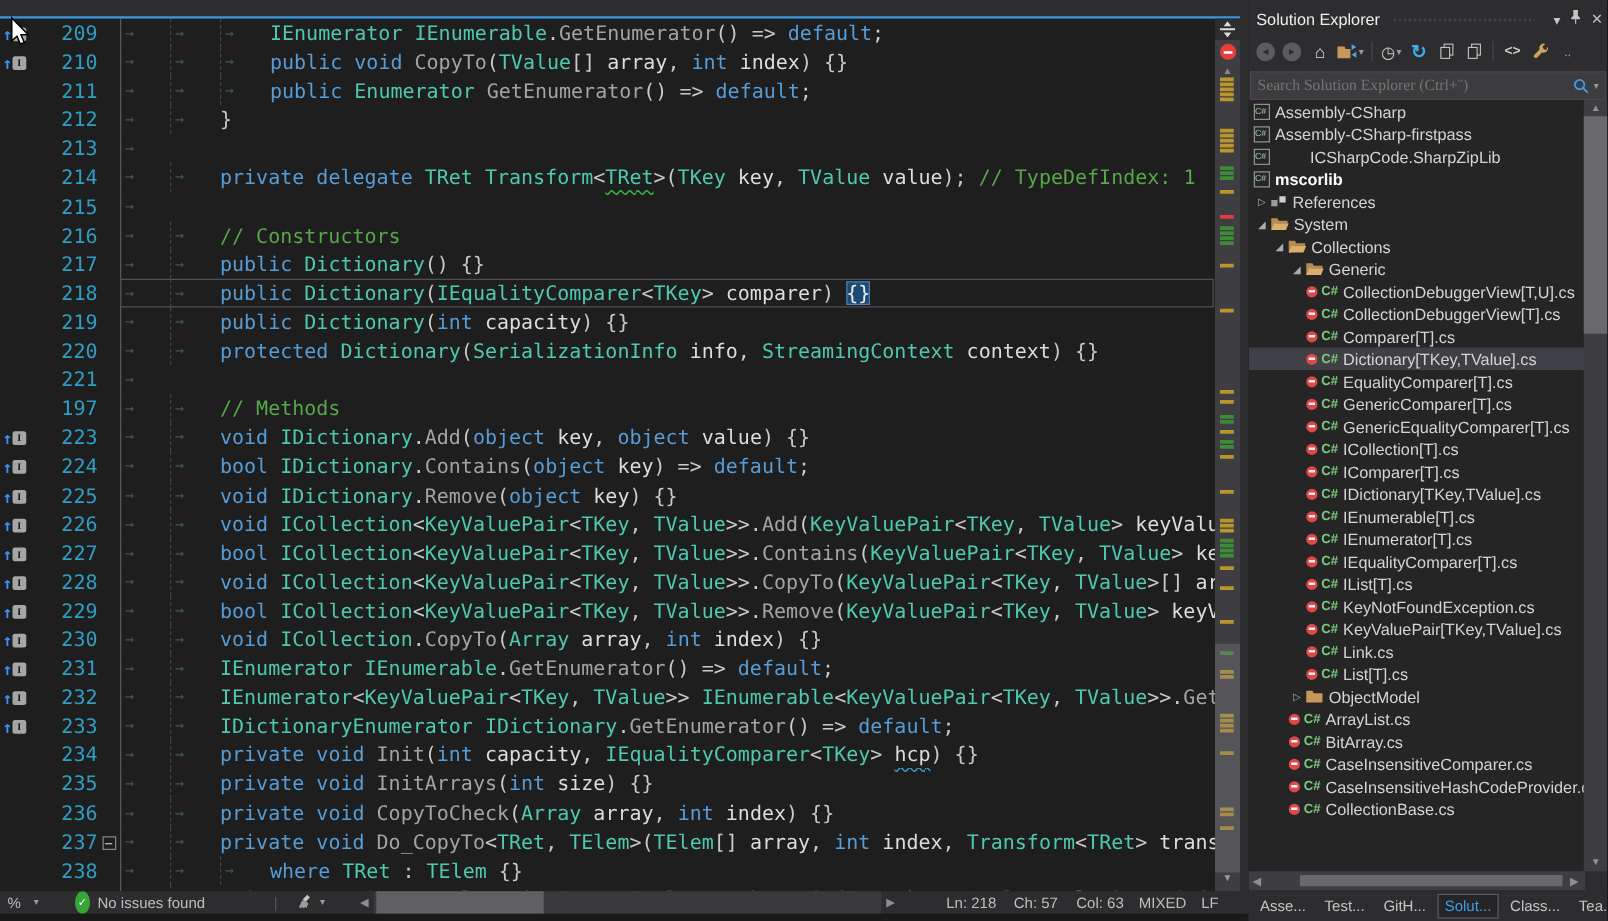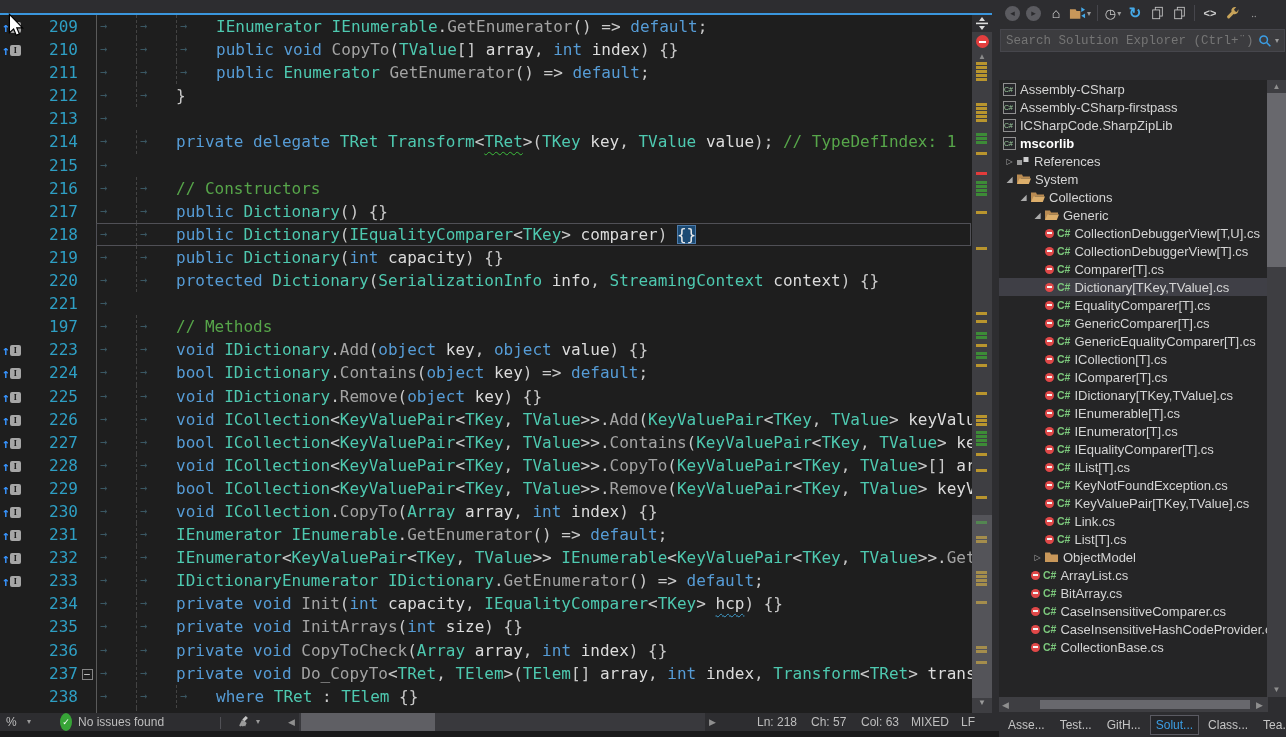--- a/index.html
+++ b/index.html
@@ -52,21 +52,21 @@
   #title-grip{flex:1;height:5px;margin:3px 8px 0 10px;
       background-image:radial-gradient(#47474D 1px,transparent 1.1px);background-size:4px 4px;}
   .tbar-ico{color:#C5C5C5;margin-left:7px;font-size:11px;}
   #panel-toolbar{display:flex;align-items:center;height:26px;padding-left:6px;}
   .tbi{display:inline-flex;align-items:center;justify-content:center;min-width:18px;height:18px;margin-right:4px;}
   .tbi.circle{width:15px;height:15px;min-width:15px;border-radius:50%;background:#5B5B60;color:#2A2A2D;font-size:9px;margin-right:6px;}
   .tbi .dd{color:#9B9B9B;font-size:8px;margin-left:1px;}
   .tsep{width:1px;height:16px;background:#46464C;margin:0 6px 0 2px;}
   #search-row{margin:3px 1px 0 1px;height:21px;background:#3C3C3F;border:1px solid #46464C;display:flex;align-items:center;}
   #search-input{flex:1;background:transparent;border:none;outline:none;color:#ffffff;font-size:12.5px;
-                font-family:Liberation Mono, monospace;padding:0 0 0 5px;}
+                font-family:Liberation Serif, serif;padding:0 0 0 5px;}
   #search-mag{display:flex;align-items:center;padding:0 2px 0 2px;}
   #search-dd{color:#9B9B9B;font-size:8px;padding:0 5px 0 1px;}
   #tree{position:absolute;left:0;top:80px;width:269px;height:617px;background:#252526;overflow:hidden;}
   .trow{display:flex;align-items:center;height:18px;white-space:nowrap;}
   .trow.sel{background:#3F3F46;}
   .trow .arr{display:inline-block;width:13px;font-size:8px;color:#ABABAB;text-align:center;flex:none;}
   .trow .lbl{margin-left:4px;}
   .trow.bold .lbl{font-weight:bold;color:#FFFFFF;}
   .reddot{display:inline-block;width:9px;height:9px;border-radius:50%;background:#E04848;position:relative;flex:none;margin-right:3px;}
   .reddot::after{content:'';position:absolute;left:2px;top:3.6px;width:5px;height:1.8px;background:#F5F5F5;}
@@ -219,20 +219,28 @@
     <span class="abs sb-arrow" style="left:709px;">▶</span>
     <span class="abs" style="left:757px;">Ln: 218</span>
     <span class="abs" style="left:811px;">Ch: 57</span>
     <span class="abs" style="left:861px;">Col: 63</span>
     <span class="abs" style="left:911px;">MIXED</span>
     <span class="abs" style="left:961px;">LF</span>
   </div>
   <div id="bottom-strip"></div>
 
   <div id="panel">
+    <div id="panel-title">
+      <span>Solution Explorer</span>
+      <span id="title-grip"></span>
+      <span id="title-icons"><span class="tbar-ico">▾</span><span class="tbar-ico"><svg width="11" height="13" viewBox="0 0 12 14">
+              <path d="M4 1h4v5l1.8 1.8V9H2.2v-1.2L4 6z" fill="#C5C5C5"></path>
+              <rect x="5.5" y="9" width="1" height="4" fill="#C5C5C5"></rect>
+            </svg></span><span class="tbar-ico" style="font-size: 15px;">×</span></span>
+    </div>
     <div id="panel-toolbar">
         <span class="tbi circle">
           <span>◂</span>
         </span>
         <span class="tbi circle">
           <span>▸</span>
         </span>
         <span class="tbi">
           <span style="color: rgb(220, 220, 220); font-size: 14px;">⌂</span>
         </span>
@@ -288,21 +296,21 @@
     </div>
     <div id="tree">
         <div class="trow" style="padding-left: 4px;">
           <span class="pic" style="display: inline-flex;">C#</span>
           <span class="lbl">Assembly-CSharp</span>
         </div>
         <div class="trow" style="padding-left: 4px;">
           <span class="pic" style="display: inline-flex;">C#</span>
           <span class="lbl">Assembly-CSharp-firstpass</span>
         </div>
-        <div class="trow" style="padding-left: 4px;">
+        <div class="trow" style="padding-left: 4px; gap: 28px;">
           <span class="pic" style="display: inline-flex;">C#</span>
           <span class="lbl">ICSharpCode.SharpZipLib</span>
         </div>
         <div class="trow bold" style="padding-left: 4px;">
           <span class="pic" style="display: inline-flex;">C#</span>
           <span class="lbl">mscorlib</span>
         </div>
         <div class="trow" style="padding-left: 4px;">
           <span class="arr">▷</span>
           <span style="display: inline-flex;">

